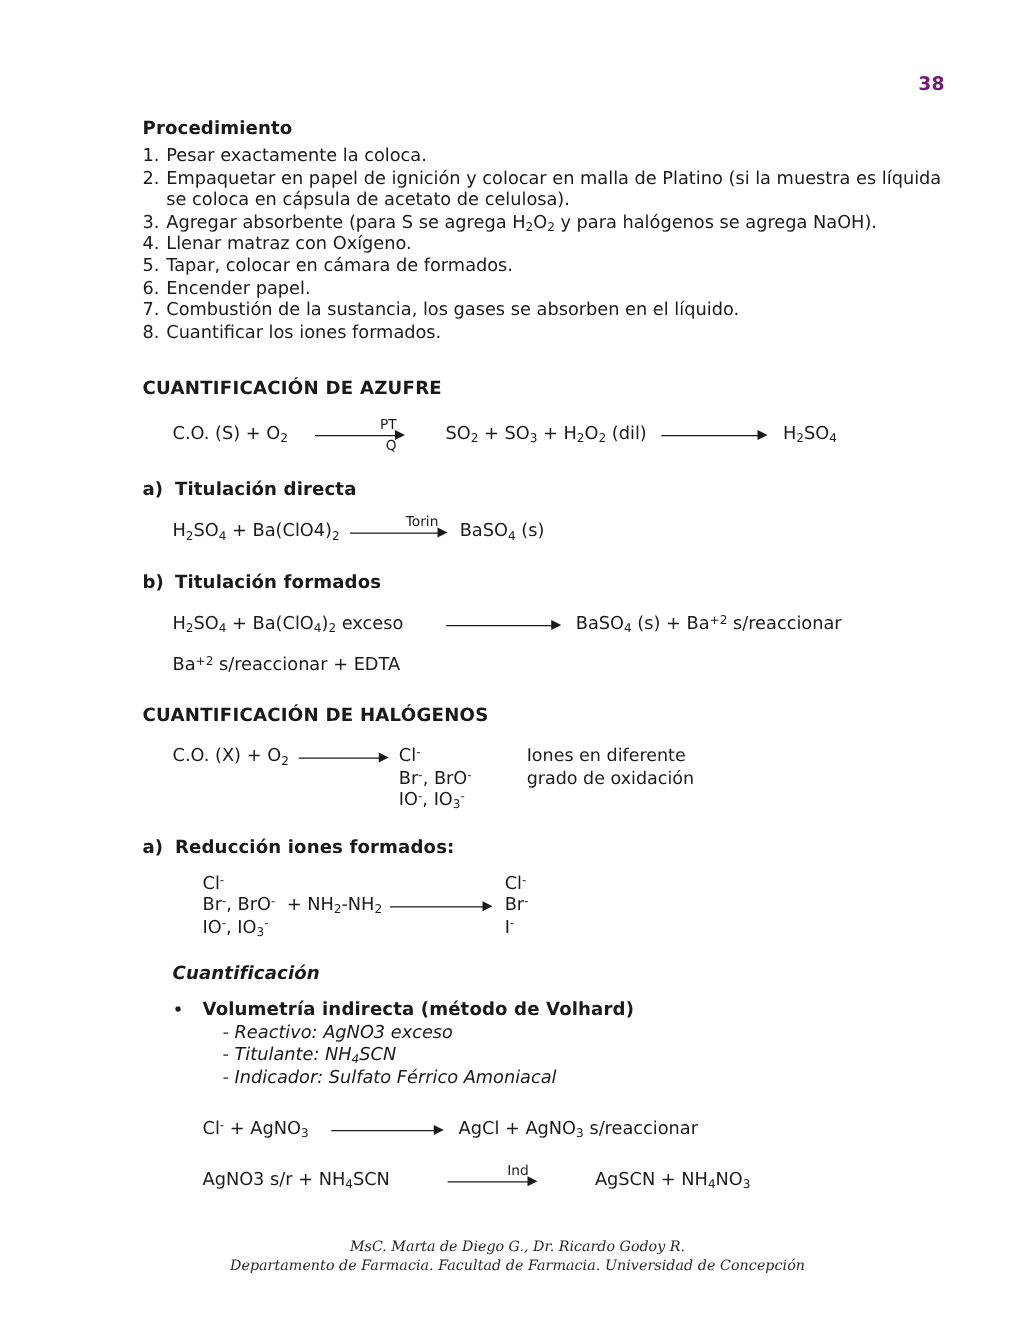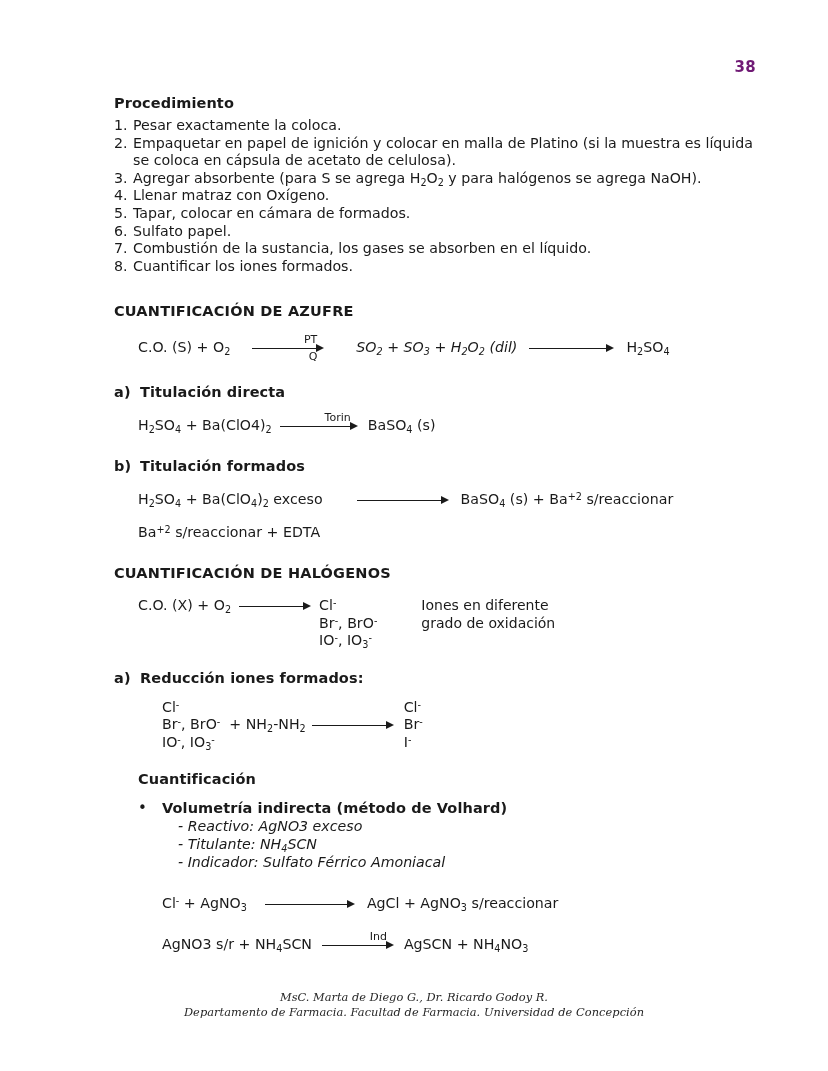--- a/index.html
+++ b/index.html
@@ -199,21 +199,21 @@
       <li class="proc-item">
         <span class="proc-num">4.</span>
         <span class="proc-text">Llenar matraz con Oxígeno.</span>
       </li>
       <li class="proc-item">
         <span class="proc-num">5.</span>
         <span class="proc-text">Tapar, colocar en cámara de formados.</span>
       </li>
       <li class="proc-item">
         <span class="proc-num">6.</span>
-        <span class="proc-text">Sulfato papel.</span>
+        <span class="proc-text">Encender papel.</span>
       </li>
       <li class="proc-item">
         <span class="proc-num">7.</span>
         <span class="proc-text">Combustión de la sustancia, los gases se absorben en el líquido.</span>
       </li>
       <li class="proc-item">
         <span class="proc-num">8.</span>
         <span class="proc-text">Cuantificar los iones formados.</span>
       </li>
     </ul>
@@ -225,21 +225,21 @@
     <div class="spacer-20"></div>
 
     <div class="eq-row" style="padding-left:24px;">
       <span class="eq-term">C.O. (S) + O<sub>2</sub></span>
       <span class="arrow" style="width:72px; margin:0 14px 0 22px;">
         <span class="lbl-above">PT</span>
         <span class="shaft"></span>
           <span class="head"></span>
         <span class="lbl-below">Q</span>
       </span>
-      <span class="eq-term" style="margin-left:18px;font-style:italic;">SO<sub>2</sub> + SO<sub>3</sub> + H<sub>2</sub>O<sub>2</sub> (dil)</span>
+      <span class="eq-term" style="margin-left:18px;">SO<sub>2</sub> + SO<sub>3</sub> + H<sub>2</sub>O<sub>2</sub> (dil)</span>
       <span class="arrow" style="width:85px; margin:0 12px;">
         <span class="shaft"></span>
           <span class="head"></span>
       </span>
       <span class="eq-term">H<sub>2</sub>SO<sub>4</sub></span>
     </div>
 
     <div class="spacer-28"></div>
 
     <div class="eq-row">
@@ -327,21 +327,21 @@
       </span>
       <span class="ion-stack">
         <div>Cl<sup>-</sup></div>
         <div>Br<sup>-</sup></div>
         <div>I<sup>-</sup></div>
       </span>
     </div>
 
     <div class="spacer-20"></div>
 
-    <div class="h-bold" style="padding-left:24px; margin-bottom:0;">Cuantificación</div>
+    <div class="h-bold" style="padding-left:24px; margin-bottom:0;font-style:italic;">Cuantificación</div>
 
     <div class="spacer-12"></div>
 
     <div class="bullet-row" style="padding-left:24px;">
       <span class="bullet-dot">•</span>
       <span class="h-bold" style="margin:0;">Volumetría indirecta (método de Volhard)</span>
     </div>
 
     <div style="padding-left:64px;">
       <div class="dash-row">- Reactivo: AgNO3 exceso</div>
@@ -355,21 +355,21 @@
       <span class="eq-term">Cl<sup>-</sup> + AgNO<sub>3</sub></span>
       <span class="arrow" style="width:90px; margin:0 12px 0 18px;">
         <span class="shaft"></span>
           <span class="head"></span>
       </span>
       <span class="eq-term">AgCl + AgNO<sub>3</sub> s/reaccionar</span>
     </div>
 
     <div class="spacer-24"></div>
 
-    <div class="eq-row" style="padding-left:48px;">
+    <div class="eq-row" style="padding-left:48px;gap:36px;">
       <span class="eq-term">AgNO3 s/r + NH<sub>4</sub>SCN</span>
       <span class="arrow" style="width:72px; margin:0 10px 0 10px;">
         <span class="lbl-above">Ind</span>
         <span class="shaft"></span>
           <span class="head"></span>
       </span>
       <span class="eq-term">AgSCN + NH<sub>4</sub>NO<sub>3</sub></span>
     </div>
 
   </div>

